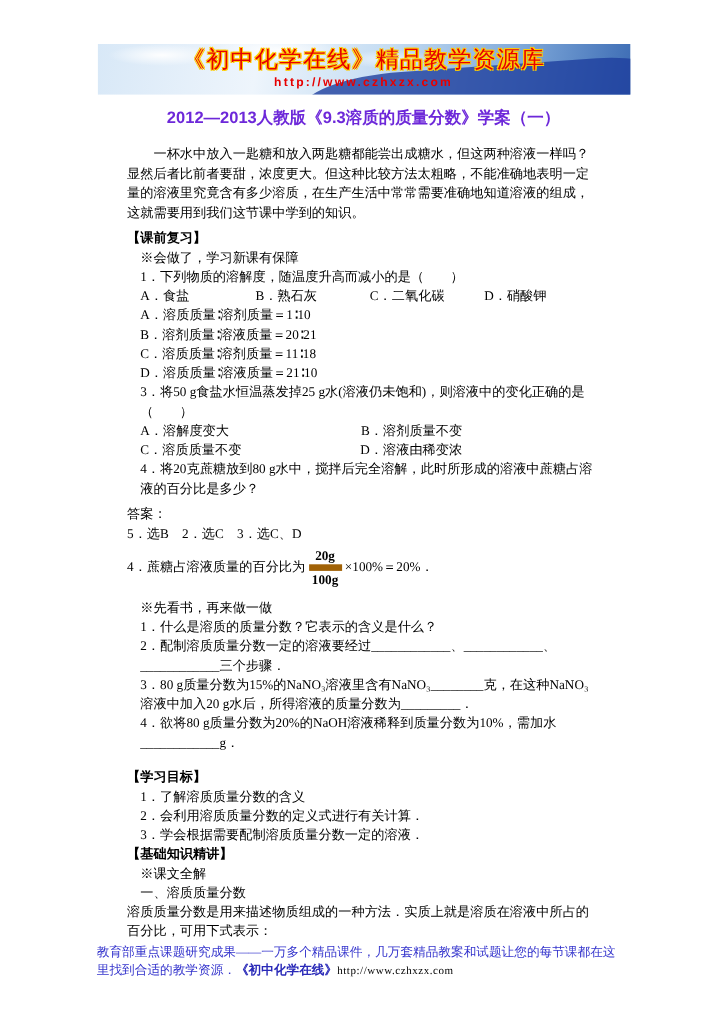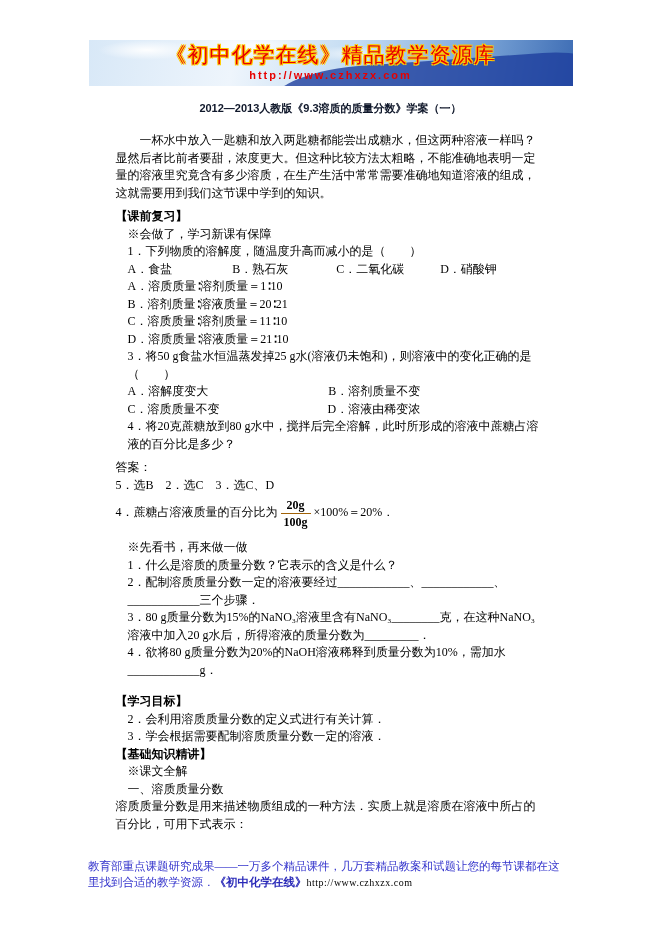--- a/index.html
+++ b/index.html
@@ -57,24 +57,24 @@
     line-height: 14px;
     letter-spacing: 2px;
     color: #e60000;
   }
 
   
   .doc-title {
     margin: 12px 0 0;
     text-align: center;
     font-family: "Liberation Sans", "DejaVu Sans", sans-serif;
-    font-size: 11px;
+    font-size: 15px;
     line-height: 20px;
     font-weight: bold;
-    color: #0f172a;
+    color: #6d28d9;
   }
 
   
   .body {
     width: 430px;
     margin: 14px auto 0;
     font-size: 12px;
     line-height: 17.5px;
   }
   .line { margin: 0; }
@@ -89,21 +89,21 @@
   
   .frac-line { margin-top: 4px; margin-bottom: 4px; }
   .frac {
     display: inline-block;
     vertical-align: middle;
     text-align: center;
     font-weight: bold;
     margin: 0 3px;
     line-height: 14px;
   }
-  .frac .num { display: block; border-bottom: 1px solid #a16207; padding: 0 3px 1px; }
+  .frac .num { display: block; border-bottom: 6px solid #a16207; padding: 0 3px 1px; }
   .frac .den { display: block; padding: 1px 3px 0; }
 
   
   .footer {
     position: absolute;
     left: 88px;
     right: 98px;
     bottom: 44px;
     font-size: 11.5px;
     line-height: 16px;
@@ -135,40 +135,41 @@
   <div class="body">
 
     <p class="line indent2">一杯水中放入一匙糖和放入两匙糖都能尝出成糖水，但这两种溶液一样吗？显然后者比前者要甜，浓度更大。但这种比较方法太粗略，不能准确地表明一定量的溶液里究竟含有多少溶质，在生产生活中常常需要准确地知道溶液的组成，这就需要用到我们这节课中学到的知识。</p>
 
     <p class="line bold gap-top-sm">【课前复习】</p>
     <p class="line ind1">※会做了，学习新课有保障</p>
     <p class="line ind1">1．下列物质的溶解度，随温度升高而减小的是（　　）</p>
     <p class="line ind1">A．食盐　　　　　B．熟石灰　　　　C．二氧化碳　　　D．硝酸钾</p>
     <p class="line ind1">A．溶质质量∶溶剂质量＝1∶10</p>
     <p class="line ind1">B．溶剂质量∶溶液质量＝20∶21</p>
-    <p class="line ind1">C．溶质质量∶溶剂质量＝11∶10</p>
+    <p class="line ind1">C．溶质质量∶溶剂质量＝11∶18</p>
     <p class="line ind1">D．溶质质量∶溶液质量＝21∶10</p>
     <p class="line ind1">3．将50 g食盐水恒温蒸发掉25 g水(溶液仍未饱和)，则溶液中的变化正确的是（　　）</p>
     <p class="line ind1">A．溶解度变大　　　　　　　　　　B．溶剂质量不变</p>
     <p class="line ind1">C．溶质质量不变　　　　　　　　　D．溶液由稀变浓</p>
     <p class="line ind1">4．将20克蔗糖放到80 g水中，搅拌后完全溶解，此时所形成的溶液中蔗糖占溶液的百分比是多少？</p>
 
     <p class="line gap-top-sm">答案：</p>
     <p class="line">5．选B　2．选C　3．选C、D</p>
     <p class="line frac-line">
       <span>4．蔗糖占溶液质量的百分比为</span><span class="frac"><span class="num">20g</span><span class="den">100g</span></span><span>×100%＝20%．</span>
     </p>
 
     <p class="line ind1 gap-top-md">※先看书，再来做一做</p>
     <p class="line ind1">1．什么是溶质的质量分数？它表示的含义是什么？</p>
     <p class="line ind1">2．配制溶质质量分数一定的溶液要经过____________、____________、____________三个步骤．</p>
     <p class="line ind1">3．80 g质量分数为15%的NaNO₃溶液里含有NaNO₃________克，在这种NaNO₃溶液中加入20 g水后，所得溶液的质量分数为_________．</p>
     <p class="line ind1">4．欲将80 g质量分数为20%的NaOH溶液稀释到质量分数为10%，需加水____________g．</p>
 
     <p class="line bold gap-top-lg">【学习目标】</p>
+    <p class="line ind1">1．了解溶质质量分数的含义</p>
     <p class="line ind1">2．会利用溶质质量分数的定义式进行有关计算．</p>
     <p class="line ind1">3．学会根据需要配制溶质质量分数一定的溶液．</p>
 
     <p class="line bold gap-top-xl">【基础知识精讲】</p>
     <p class="line ind1">※课文全解</p>
     <p class="line ind1">一、溶质质量分数</p>
     <p class="line">溶质质量分数是用来描述物质组成的一种方法．实质上就是溶质在溶液中所占的百分比，可用下式表示：</p>
 
   </div>
 

